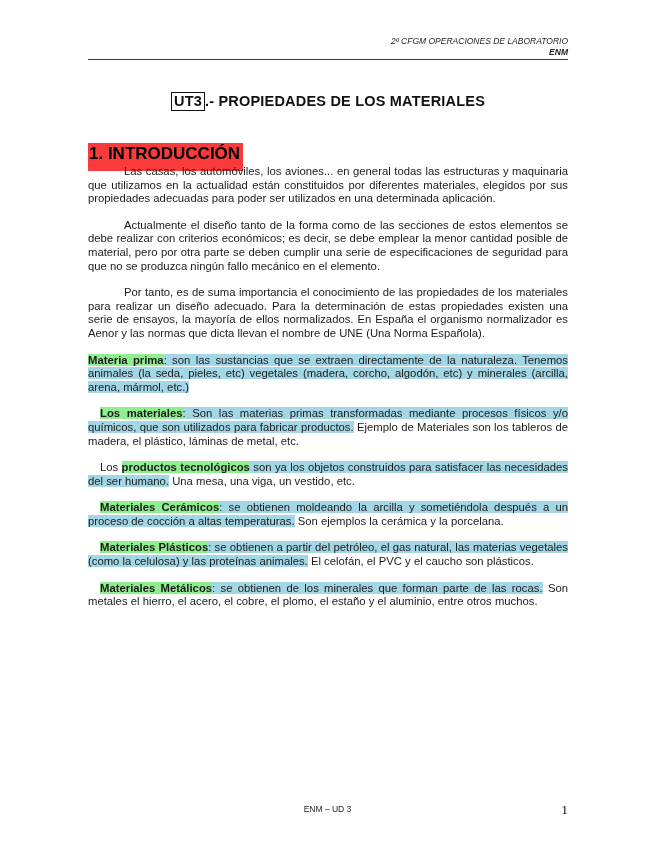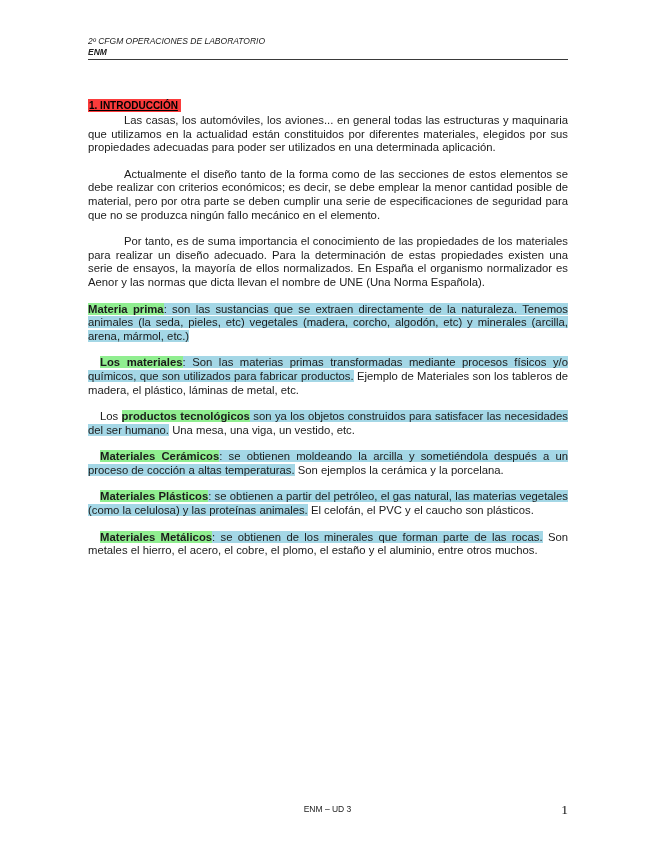--- a/index.html
+++ b/index.html
@@ -16,20 +16,21 @@
     height: 848px;
     position: relative;
     overflow: hidden;
     font-family: "Liberation Sans", sans-serif;
     color: var(--text);
   }
   .page {
     padding: 36px 87px 0 88px;
   }
   .doc-header {
+    text-align: right;
     font-style: italic;
     font-size: 8.5px;
     line-height: 10.5px;
     border-bottom: 1.2px solid #3a3a3a;
     padding-bottom: 2px;
     color: #222;
   }
   .doc-header .org { font-weight: 600; }
   .title {
     text-align: center;
@@ -40,23 +41,22 @@
     color: #111;
   }
   .boxed {
     border: 1.4px solid #111;
     padding: 0 2px 1px 2px;
   }
   .section-heading { margin-top: 35px; }
   .red-hl {
     background: var(--red);
     font-weight: bold;
-    font-size: 10px;
-    text-decoration: underline;
-    padding: 1px 3px 1px 1px;
+    font-size: 17px;
+    padding: 1px 3px 8px 1px;
     color: #000;
   }
   .body-text {
     margin-top: 1px;
     font-size: 11.3px;
     line-height: 13.6px;
     text-align: justify;
   }
   p.para { margin-bottom: 13px; }
   p.indent-firstline { text-indent: 36px; }
@@ -87,20 +87,21 @@
 </head>
 <body>
 
 <div class="page">
 
   <div class="doc-header">
     <div>2º CFGM OPERACIONES DE LABORATORIO</div>
     <div class="org">ENM</div>
   </div>
 
+  <h1 class="title"><span class="boxed">UT3</span><span>.- PROPIEDADES DE LOS MATERIALES</span></h1>
 
   <div class="section-heading">
     <span class="red-hl">1. INTRODUCCIÓN</span>
   </div>
 
   <div class="body-text">
       <p class="para indent-firstline"><span>Las casas, los automóviles, los aviones... en general todas las estructuras y maquinaria que utilizamos en la actualidad están constituidos por diferentes materiales, elegidos por sus propiedades adecuadas para poder ser utilizados en una determinada aplicación.</span></p>
       <p class="para indent-firstline"><span>Actualmente el diseño tanto de la forma como de las secciones de estos elementos se debe realizar con criterios económicos; es decir, se debe emplear la menor cantidad posible de material, pero por otra parte se deben cumplir una serie de especificaciones de seguridad para que no se produzca ningún fallo mecánico en el elemento.</span></p>
       <p class="para indent-firstline"><span>Por tanto, es de suma importancia el conocimiento de las propiedades de los materiales para realizar un diseño adecuado. Para la determinación de estas propiedades existen una serie de ensayos, la mayoría de ellos normalizados. En España el organismo normalizador es Aenor y las normas que dicta llevan el nombre de UNE (Una Norma Española).</span></p>
       <p class="para indent-none"><span class="hl-term">Materia prima</span><span class="hl-cyan">: son las sustancias que se extraen directamente de la naturaleza. Tenemos animales (la seda, pieles, etc) vegetales (madera, corcho, algodón, etc) y minerales (arcilla, arena, mármol, etc.)</span></p>

